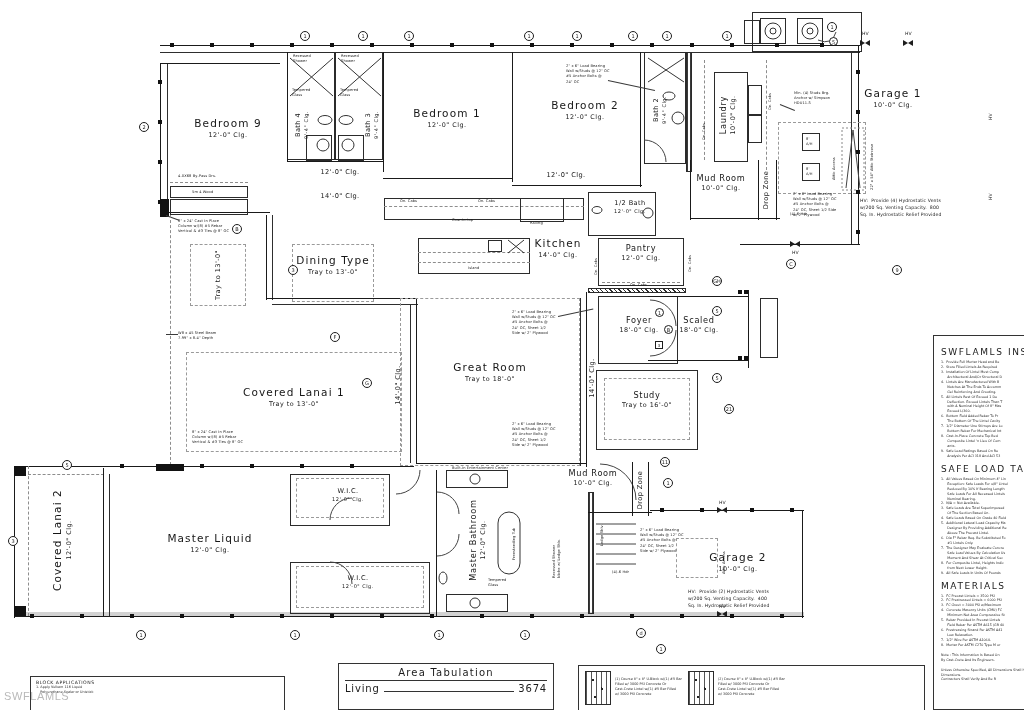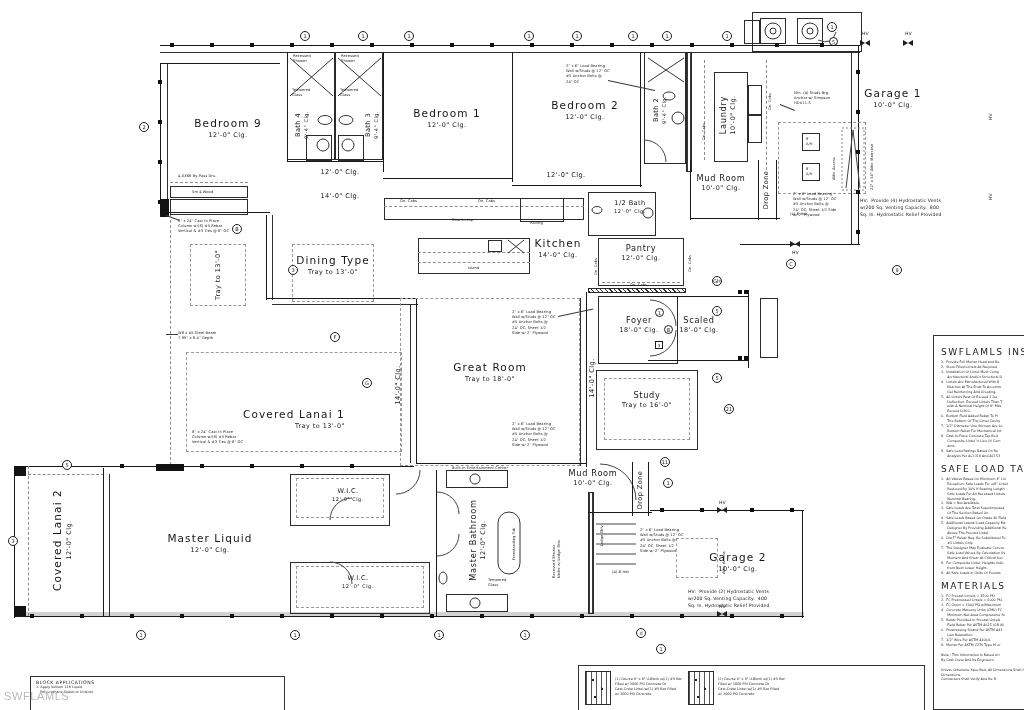--- a/index.html
+++ b/index.html
@@ -378,21 +378,21 @@
   </div>
 
   <div class="vline" style="left:266px;top:215px;height:85px;"></div>
   <div class="vline2" style="left:272px;top:215px;height:85px;"></div>
   <div class="hline" style="left:266px;top:298px;width:150px;"></div>
   <div class="hline2" style="left:272px;top:304px;width:146px;"></div>
   <div class="vline" style="left:416px;top:298px;height:165px;"></div>
   <div class="vline2" style="left:410px;top:304px;height:159px;"></div>
 
   <div class="dashbox" style="left:186px;top:352px;width:216px;height:100px;"></div>
-  <div class="rm" style="left:294px;top:419px;text-align:right;">
+  <div class="rm" style="left:294px;top:397px;">
     <span class="nm">Covered Lanai 1</span>
     <span class="cg">Tray to 13'-0"</span>
   </div>
   <div class="note" style="left:192px;top:430px;">8" x 24" Cast In Place
 Column w/(8) #5 Rebar
 Vertical &amp; #3 Ties @ 8" OC</div>
   <div class="note" style="left:178px;top:331px;">W8 x 45 Steel Beam
 7.99" x 8.4" Depth</div>
   <div class="lead" style="left:166px;top:334px;width:12px;"></div>
   <div class="dash-v" style="left:170px;top:215px;height:250px;"></div>
@@ -751,20 +751,28 @@
 8.  Mortar Per ASTM C270 Type M or
 
 Note : This Information Is Based On
 By Cast-Crete And Its Engineers.
 
 Unless Otherwise Specified, All Dimensions Shall Have Precedence Over Scaled
 Dimensions.
 Contractors Shall Verify And Be R</div>
   </div>
 
+  <div id="areatab">
+    <div class="t">Area Tabulation</div>
+    <div class="row">
+      <span class="lbl">Living</span>
+      <span class="ldr"></span>
+      <span class="val">3674</span>
+    </div>
+  </div>
 
   <div id="blockapp">
     <div class="h">BLOCK APPLICATIONS</div>
     <div class="l">1. Apply Vulkem 116 Liquid
     Polyurethane Sealer or Unistick</div>
   </div>
 
   <div id="detailbox">
     <div class="detcell">
       <div class="detimg"></div>

